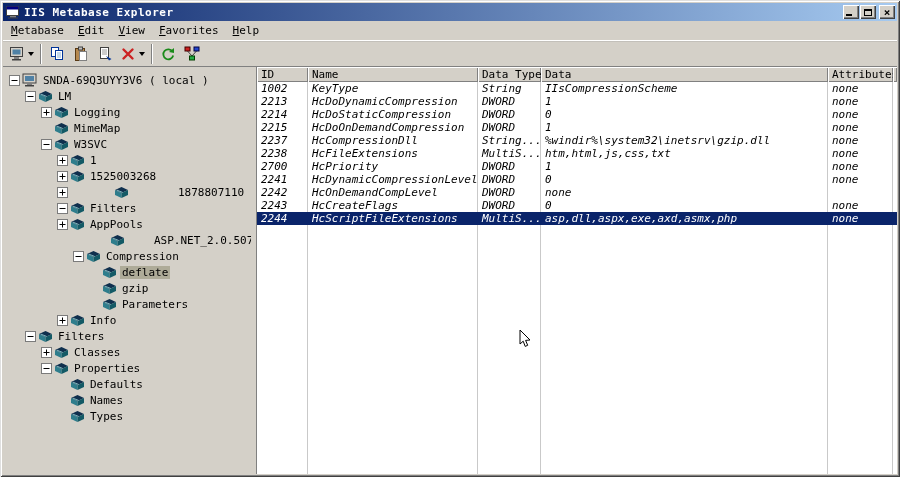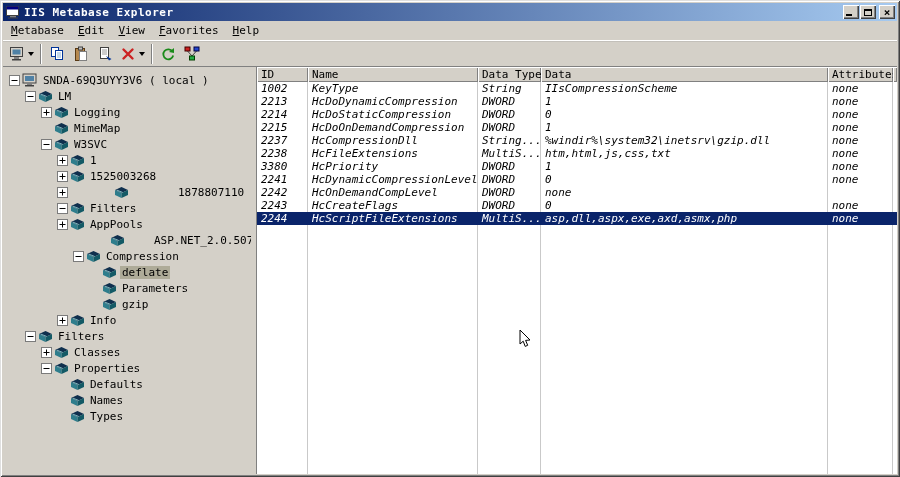--- a/index.html
+++ b/index.html
@@ -363,33 +363,33 @@
         <div class="tree-row" style="padding-left: 84px;">
           <span class="exp-sp"></span>
           <span class="t-icon">
             <svg width="15" height="13" viewBox="0 0 15 13">
               <path d="M1 4 L7.5 1 L14 4 L7.5 7 Z" fill="#10304e"></path>
               <path d="M1 4 L1 9 L7.5 12 L7.5 7 Z" fill="#2e7d8c"></path>
               <path d="M14 4 L14 9 L7.5 12 L7.5 7 Z" fill="#145a66"></path>
               <path d="M3 4.2 L8.5 6.4" stroke="#9fdde0" stroke-width="0.8"></path>
             </svg>
           </span>
+          <span class="t-label">gzip</span>
+        </div>
+        <div class="tree-row" style="padding-left: 84px;">
+          <span class="exp-sp"></span>
+          <span class="t-icon">
+            <svg width="15" height="13" viewBox="0 0 15 13">
+              <path d="M1 4 L7.5 1 L14 4 L7.5 7 Z" fill="#10304e"></path>
+              <path d="M1 4 L1 9 L7.5 12 L7.5 7 Z" fill="#2e7d8c"></path>
+              <path d="M14 4 L14 9 L7.5 12 L7.5 7 Z" fill="#145a66"></path>
+              <path d="M3 4.2 L8.5 6.4" stroke="#9fdde0" stroke-width="0.8"></path>
+            </svg>
+          </span>
           <span class="t-label">Parameters</span>
-        </div>
-        <div class="tree-row" style="padding-left: 84px;">
-          <span class="exp-sp"></span>
-          <span class="t-icon">
-            <svg width="15" height="13" viewBox="0 0 15 13">
-              <path d="M1 4 L7.5 1 L14 4 L7.5 7 Z" fill="#10304e"></path>
-              <path d="M1 4 L1 9 L7.5 12 L7.5 7 Z" fill="#2e7d8c"></path>
-              <path d="M14 4 L14 9 L7.5 12 L7.5 7 Z" fill="#145a66"></path>
-              <path d="M3 4.2 L8.5 6.4" stroke="#9fdde0" stroke-width="0.8"></path>
-            </svg>
-          </span>
-          <span class="t-label">gzip</span>
         </div>
         <div class="tree-row" style="padding-left: 52px;">
           <span class="exp">
             <svg width="11" height="11">
               <rect x="0.5" y="0.5" width="10" height="10" fill="#fff" stroke="#7b7b7b"></rect>
               <path d="M2.5 5.5 H8.5" stroke="#000"></path>
               <path d="M5.5 2.5 V8.5" stroke="#000"></path>
             </svg>
           </span>
           <span class="t-icon">
@@ -506,21 +506,21 @@
           <div class="vline" style="left: 220px;"></div>
           <div class="vline" style="left: 283px;"></div>
           <div class="vline" style="left: 570px;"></div>
           <div class="vline" style="left: 635px;"></div>
           <div class="grid-row"><div class="g-cell" style="width: 51px; flex: 0 0 51px;">1002</div><div class="g-cell" style="width: 170px; flex: 0 0 170px;">KeyType</div><div class="g-cell" style="width: 63px; flex: 0 0 63px;">String</div><div class="g-cell" style="width: 287px; flex: 0 0 287px;">IIsCompressionScheme</div><div class="g-cell" style="width: 65px; flex: 0 0 65px;">none</div></div>
           <div class="grid-row"><div class="g-cell" style="width: 51px; flex: 0 0 51px;">2213</div><div class="g-cell" style="width: 170px; flex: 0 0 170px;">HcDoDynamicCompression</div><div class="g-cell" style="width: 63px; flex: 0 0 63px;">DWORD</div><div class="g-cell" style="width: 287px; flex: 0 0 287px;">1</div><div class="g-cell" style="width: 65px; flex: 0 0 65px;">none</div></div>
           <div class="grid-row"><div class="g-cell" style="width: 51px; flex: 0 0 51px;">2214</div><div class="g-cell" style="width: 170px; flex: 0 0 170px;">HcDoStaticCompression</div><div class="g-cell" style="width: 63px; flex: 0 0 63px;">DWORD</div><div class="g-cell" style="width: 287px; flex: 0 0 287px;">0</div><div class="g-cell" style="width: 65px; flex: 0 0 65px;">none</div></div>
           <div class="grid-row"><div class="g-cell" style="width: 51px; flex: 0 0 51px;">2215</div><div class="g-cell" style="width: 170px; flex: 0 0 170px;">HcDoOnDemandCompression</div><div class="g-cell" style="width: 63px; flex: 0 0 63px;">DWORD</div><div class="g-cell" style="width: 287px; flex: 0 0 287px;">1</div><div class="g-cell" style="width: 65px; flex: 0 0 65px;">none</div></div>
           <div class="grid-row"><div class="g-cell" style="width: 51px; flex: 0 0 51px;">2237</div><div class="g-cell" style="width: 170px; flex: 0 0 170px;">HcCompressionDll</div><div class="g-cell" style="width: 63px; flex: 0 0 63px;">String...</div><div class="g-cell" style="width: 287px; flex: 0 0 287px;">%windir%\system32\inetsrv\gzip.dll</div><div class="g-cell" style="width: 65px; flex: 0 0 65px;">none</div></div>
           <div class="grid-row"><div class="g-cell" style="width: 51px; flex: 0 0 51px;">2238</div><div class="g-cell" style="width: 170px; flex: 0 0 170px;">HcFileExtensions</div><div class="g-cell" style="width: 63px; flex: 0 0 63px;">MultiS...</div><div class="g-cell" style="width: 287px; flex: 0 0 287px;">htm,html,js,css,txt</div><div class="g-cell" style="width: 65px; flex: 0 0 65px;">none</div></div>
-          <div class="grid-row"><div class="g-cell" style="width: 51px; flex: 0 0 51px;">3380</div><div class="g-cell" style="width: 170px; flex: 0 0 170px;">HcPriority</div><div class="g-cell" style="width: 63px; flex: 0 0 63px;">DWORD</div><div class="g-cell" style="width: 287px; flex: 0 0 287px;">1</div><div class="g-cell" style="width: 65px; flex: 0 0 65px;">none</div></div>
+          <div class="grid-row"><div class="g-cell" style="width: 51px; flex: 0 0 51px;">2700</div><div class="g-cell" style="width: 170px; flex: 0 0 170px;">HcPriority</div><div class="g-cell" style="width: 63px; flex: 0 0 63px;">DWORD</div><div class="g-cell" style="width: 287px; flex: 0 0 287px;">1</div><div class="g-cell" style="width: 65px; flex: 0 0 65px;">none</div></div>
           <div class="grid-row"><div class="g-cell" style="width: 51px; flex: 0 0 51px;">2241</div><div class="g-cell" style="width: 170px; flex: 0 0 170px;">HcDynamicCompressionLevel</div><div class="g-cell" style="width: 63px; flex: 0 0 63px;">DWORD</div><div class="g-cell" style="width: 287px; flex: 0 0 287px;">0</div><div class="g-cell" style="width: 65px; flex: 0 0 65px;">none</div></div>
           <div class="grid-row"><div class="g-cell" style="width: 51px; flex: 0 0 51px;">2242</div><div class="g-cell" style="width: 170px; flex: 0 0 170px;">HcOnDemandCompLevel</div><div class="g-cell" style="width: 63px; flex: 0 0 63px;">DWORD</div><div class="g-cell" style="width: 65px; flex: 0 0 65px;">none</div></div>
           <div class="grid-row"><div class="g-cell" style="width: 51px; flex: 0 0 51px;">2243</div><div class="g-cell" style="width: 170px; flex: 0 0 170px;">HcCreateFlags</div><div class="g-cell" style="width: 63px; flex: 0 0 63px;">DWORD</div><div class="g-cell" style="width: 287px; flex: 0 0 287px;">0</div><div class="g-cell" style="width: 65px; flex: 0 0 65px;">none</div></div>
           <div class="grid-row sel"><div class="g-cell" style="width: 51px; flex: 0 0 51px;">2244</div><div class="g-cell" style="width: 170px; flex: 0 0 170px;">HcScriptFileExtensions</div><div class="g-cell" style="width: 63px; flex: 0 0 63px;">MultiS...</div><div class="g-cell" style="width: 287px; flex: 0 0 287px;">asp,dll,aspx,exe,axd,asmx,php</div><div class="g-cell" style="width: 65px; flex: 0 0 65px;">none</div></div>
         </div>
     </div>
   </div>
 
   <div class="cursor">
     <svg width="12" height="19" viewBox="0 0 12 19">

